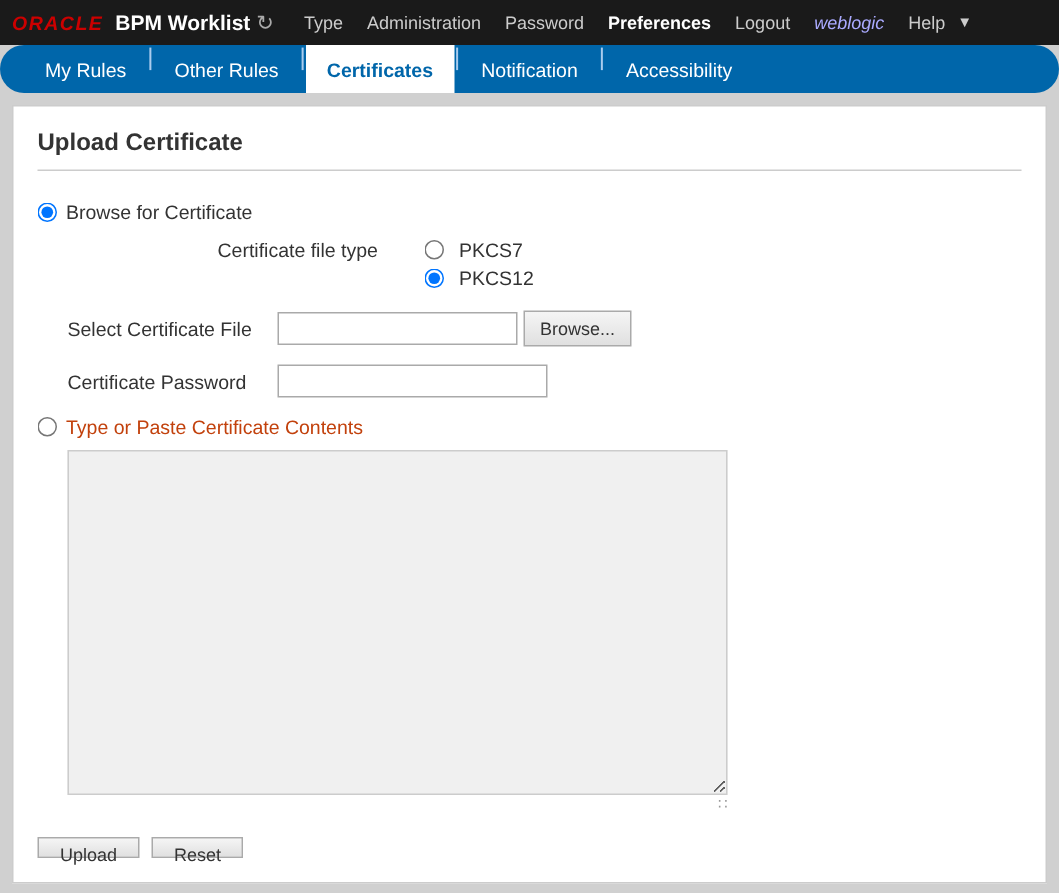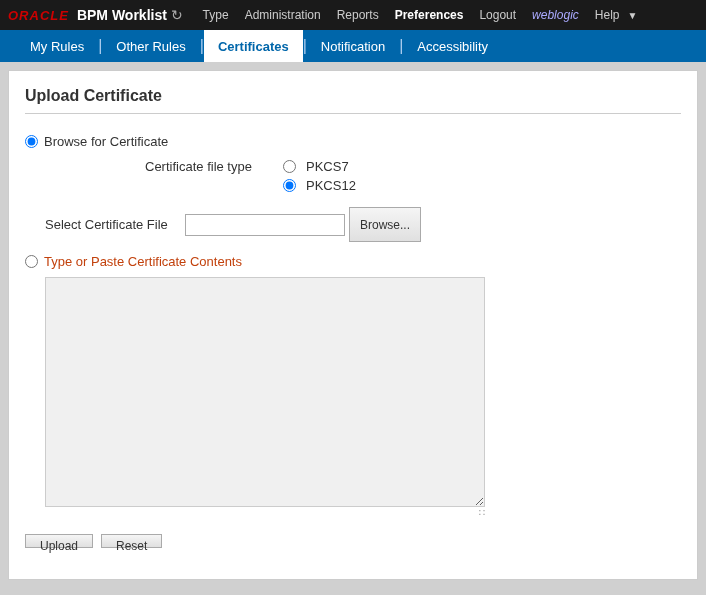--- a/index.html
+++ b/index.html
@@ -48,24 +48,25 @@
       color: #cccccc;
       font-size: 12px;
       padding: 0 8px;
       cursor: pointer;
     }
 
     
     #second-nav {
       background: #0066aa;
       display: flex;
-      align-items: center;
+      align-items: flex-start;
       height: 32px;
       padding: 0 16px;
       gap: 0;
+      border-radius: 16px;
     }
     .second-nav-link {
       color: #ffffff;
       text-decoration: none;
       font-size: 13px;
       padding: 0 14px;
       cursor: pointer;
       height: 32px;
       display: flex;
       align-items: center;
@@ -137,21 +138,21 @@
       margin-right: 4px;
     }
 
     .browse-btn {
       background: linear-gradient(to bottom, #f5f5f5, #e0e0e0);
       border: 1px solid #aaaaaa;
       color: #333333;
       font-size: 12px;
       padding: 3px 10px;
       cursor: pointer;
-      height: 35px;
+      height: 24px;
     }
 
     .password-input {
       width: 180px;
       height: 22px;
       border: 1px solid #aaaaaa;
       background: #ffffff;
       font-size: 12px;
       padding: 2px 4px;
     }
@@ -208,21 +209,21 @@
 <body>
 
 <div id="top-nav">
   <span id="oracle-logo">ORACLE</span>
   <span id="app-title">BPM Worklist</span>
   <span id="refresh-icon">↻</span>
   <a class="top-nav-link">Type</a>
   <span class="top-nav-separator"></span>
   <a class="top-nav-link">Administration</a>
   <span class="top-nav-separator"></span>
-  <a class="top-nav-link">Reports</a>
+  <a class="top-nav-link">Password</a>
   <span class="top-nav-separator"></span>
   <a class="top-nav-link active">Preferences</a>
   <span class="top-nav-separator"></span>
   <a class="top-nav-link">Logout</a>
   <span id="weblogic-user">weblogic</span>
   <a id="help-link">Help</a>
   <span style="color:#ccc;font-size:10px;">▼</span>
 </div>
 
 <div id="second-nav">
@@ -256,20 +257,24 @@
       <label for="pkcs12-radio" style="margin-left:4px;">PKCS12</label>
     </div>
   </div>
 
   <div class="field-row">
     <span class="field-label">Select Certificate File</span>
     <input type="text" class="file-input" style="">
     <button class="browse-btn">Browse...</button>
   </div>
 
+  <div class="field-row">
+    <span class="field-label">Certificate Password</span>
+    <input type="password" class="password-input" style="">
+  </div>
 
   <div id="paste-section">
     <div class="paste-radio-row">
       <input type="radio" name="cert-method" id="paste-radio" style="">
       <label for="paste-radio">Type or Paste Certificate Contents</label>
     </div>
     <textarea id="cert-textarea" style=""></textarea>
     <div class="resize-handle">∷</div>
   </div>
 

